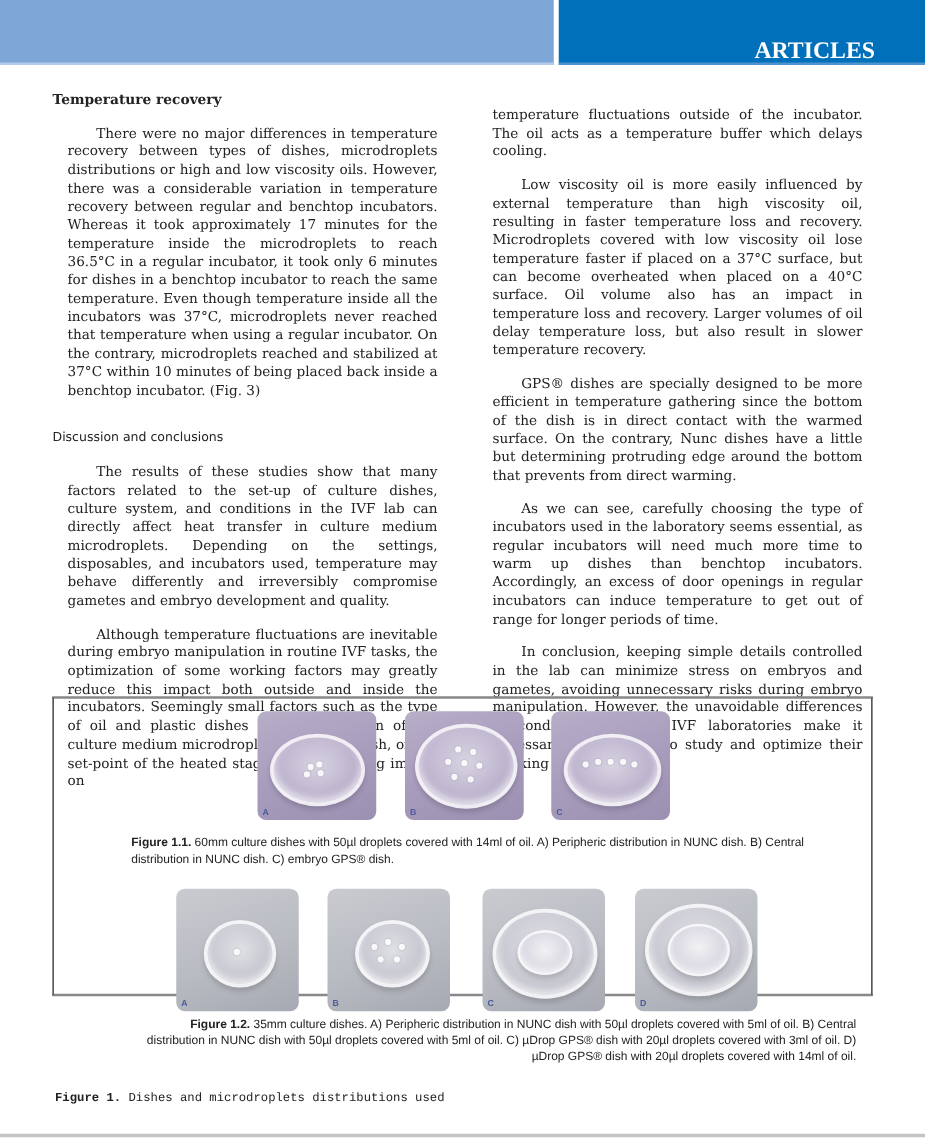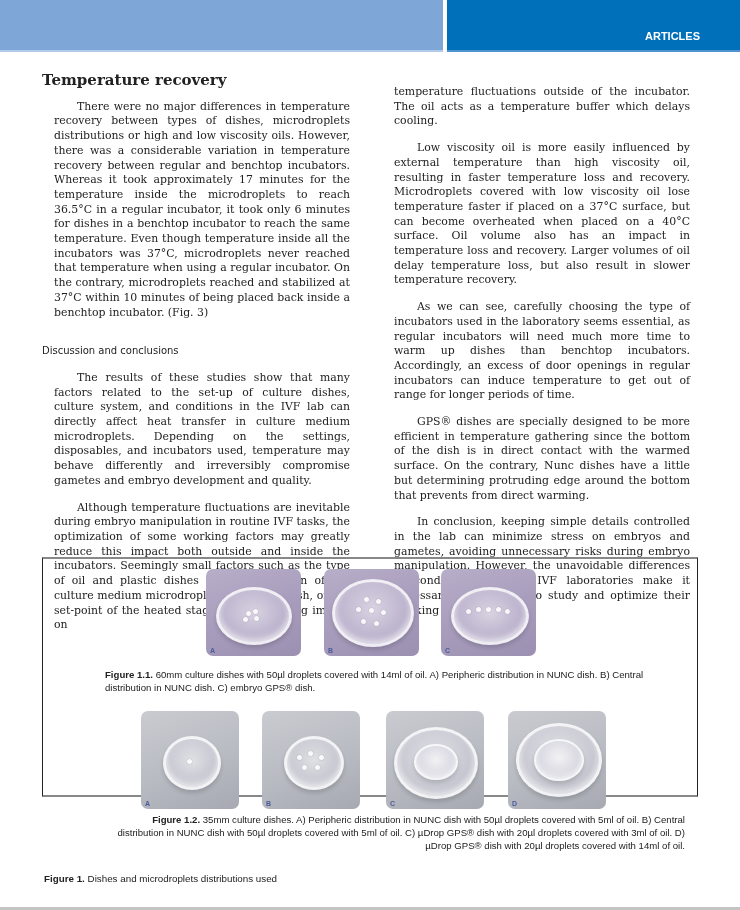--- a/index.html
+++ b/index.html
@@ -1,40 +1,40 @@
 <!DOCTYPE html>
 <html><head>
 <meta charset="utf-8">
 <style>
   html, body { margin:0; padding:0; background:#ffffff; }
   body { width:740px; height:910px; position:relative; overflow:hidden; font-family:"DejaVu Serif", serif; color:#222; }
 
   .hdr-left { position:absolute; left:0; top:0; width:443px; height:50px; background:#7ea7d8; border-bottom:2px solid #b3cbe8; }
   .hdr-right { position:absolute; left:447px; top:0; width:293px; height:50px; background:#0070bb; border-bottom:2px solid #4f93cf; }
-  .hdr-right .sec { position:absolute; right:40px; top:30px; color:#ffffff; font-family:Liberation Sans, sans-serif; font-weight:bold; font-size:11px; letter-spacing:0; }
+  .hdr-right .sec { position:absolute; right:40px; top:30px; color:#ffffff; font-family:Liberation Serif, serif; font-weight:bold; font-size:19px; letter-spacing:0; }
 
   .col { position:absolute; top:73px; width:320px; font-family:"DejaVu Serif", serif; font-size:10.9px; line-height:14.7px; color:#222; text-align:justify; }
   .col.left { left:42px; }
   .col.right { left:382px; }
   .col p { margin:12px; text-indent:23px; }
   .col p.noind { text-indent:0; }
-  .h-serif { font-family:"DejaVu Serif", serif; font-weight:bold; font-size:15px; margin:0 0 10px 0; }
+  .h-serif { font-family:"DejaVu Serif", serif; font-weight:bold; font-size:11px; margin:0 0 10px 0; }
   .h-sans { font-family:"DejaVu Sans", sans-serif; font-weight:normal; font-size:10px; margin:24px 0 10px 0; }
 
   .figbox { position:absolute; left:42px; top:557px; width:656px; height:240px; border-left:1.5px solid #222; border-right:1.5px solid #222; border-top:2px solid #888; border-bottom:2px solid #888; box-sizing:border-box; }
   .photo { position:absolute; border-radius:7px; overflow:hidden; }
   .photo.purple { background:linear-gradient(160deg,#b7aec8 0%,#a99dbd 50%,#9c90b2 100%); }
   .photo.grey { background:linear-gradient(160deg,#c9cbd0 0%,#b8bbc2 55%,#a6a9b1 100%); }
   .dish { position:absolute; border-radius:50%; border:3px solid rgba(255,255,255,0.75); background:radial-gradient(ellipse at 50% 45%, rgba(255,255,255,0.55) 0%, rgba(230,225,240,0.35) 60%, rgba(255,255,255,0.6) 100%); box-shadow: inset 0 -4px 6px rgba(255,255,255,0.5), 0 3px 4px rgba(0,0,0,0.15); }
   .drop { position:absolute; width:5px; height:5px; border-radius:50%; background:rgba(255,255,255,0.85); box-shadow:0 0 1px rgba(90,80,110,0.6); }
   .plabel { position:absolute; left:4px; bottom:2px; font-family:"Liberation Sans", sans-serif; font-size:7px; font-weight:bold; color:#4a5a9a; }
 
   .cap { position:absolute; font-family:"Liberation Sans", sans-serif; font-size:9.6px; line-height:12.8px; color:#222; }
   .cap b { font-weight:bold; }
-  .mainCap { position:absolute; left:44px; top:873px; font-family:Liberation Sans, sans-serif; font-size:9.8px; color:#222; }
+  .mainCap { position:absolute; left:44px; top:873px; font-family:Liberation Mono, monospace; font-size:9.8px; color:#222; }
   .footline { position:absolute; left:0; top:907px; width:740px; height:3px; background:#c4c4c4; }
 </style>
 </head>
 <body>
 
 <div class="hdr-left"></div>
 <div class="hdr-right">
   <span class="sec">ARTICLES</span>
 </div>
 
@@ -42,22 +42,22 @@
   <div class="h-serif">Temperature recovery</div>
   <p>There were no major differences in temperature recovery between types of dishes, microdroplets distributions or high and low viscosity oils. However, there was a considerable variation in temperature recovery between regular and benchtop incubators. Whereas it took approximately 17 minutes for the temperature inside the microdroplets to reach 36.5°C in a regular incubator, it took only 6 minutes for dishes in a benchtop incubator to reach the same temperature. Even though temperature inside all the incubators was 37°C, microdroplets never reached that temperature when using a regular incubator. On the contrary, microdroplets reached and stabilized at 37°C within 10 minutes of being placed back inside a benchtop incubator. (Fig. 3)</p>
   <div class="h-sans">Discussion and conclusions</div>
   <p>The results of these studies show that many factors related to the set-up of culture dishes, culture system, and conditions in the IVF lab can directly affect heat transfer in culture medium microdroplets. Depending on the settings, disposables, and incubators used, temperature may behave differently and irreversibly compromise gametes and embryo development and quality.</p>
   <p>Although temperature fluctuations are inevitable during embryo manipulation in routine IVF tasks, the optimization of some working factors may greatly reduce this impact both outside and inside the incubators. Seemingly small factors such as the type of oil and plastic dishes used, distribution of the culture medium microdroplets within the dish, or the set-point of the heated stages can have a big impact on</p>
 </div>
 
 <div class="col right">
   <p class="noind">temperature fluctuations outside of the incubator. The oil acts as a temperature buffer which delays cooling.</p>
   <p>Low viscosity oil is more easily influenced by external temperature than high viscosity oil, resulting in faster temperature loss and recovery. Microdroplets covered with low viscosity oil lose temperature faster if placed on a 37°C surface, but can become overheated when placed on a 40°C surface. Oil volume also has an impact in temperature loss and recovery. Larger volumes of oil delay temperature loss, but also result in slower temperature recovery.</p>
+  <p>GPS® dishes are specially designed to be more efficient in temperature gathering since the bottom of the dish is in direct contact with the warmed surface. On the contrary, Nunc dishes have a little but determining protruding edge around the bottom that prevents from direct warming.</p>
   <p>As we can see, carefully choosing the type of incubators used in the laboratory seems essential, as regular incubators will need much more time to warm up dishes than benchtop incubators. Accordingly, an excess of door openings in regular incubators can induce temperature to get out of range for longer periods of time.</p>
-  <p>GPS® dishes are specially designed to be more efficient in temperature gathering since the bottom of the dish is in direct contact with the warmed surface. On the contrary, Nunc dishes have a little but determining protruding edge around the bottom that prevents from direct warming.</p>
   <p>In conclusion, keeping simple details controlled in the lab can minimize stress on embryos and gametes, avoiding unnecessary risks during embryo manipulation. However, the unavoidable differences in conditions between IVF laboratories make it necessary for each lab to study and optimize their working protocols.</p>
 </div>
 
 <div class="figbox">
 
   <div class="photo purple" style="left:163px; top:10px; width:95px; height:87px;">
     <div class="dish" style="left:10px; top:18px; width:70px; height:52px;"></div>
     <div class="drop" style="left:40px; top:42px;"></div>
       <div class="drop" style="left:47px; top:40px;"></div>
     <div class="drop" style="left:37px; top:48px;"></div>

